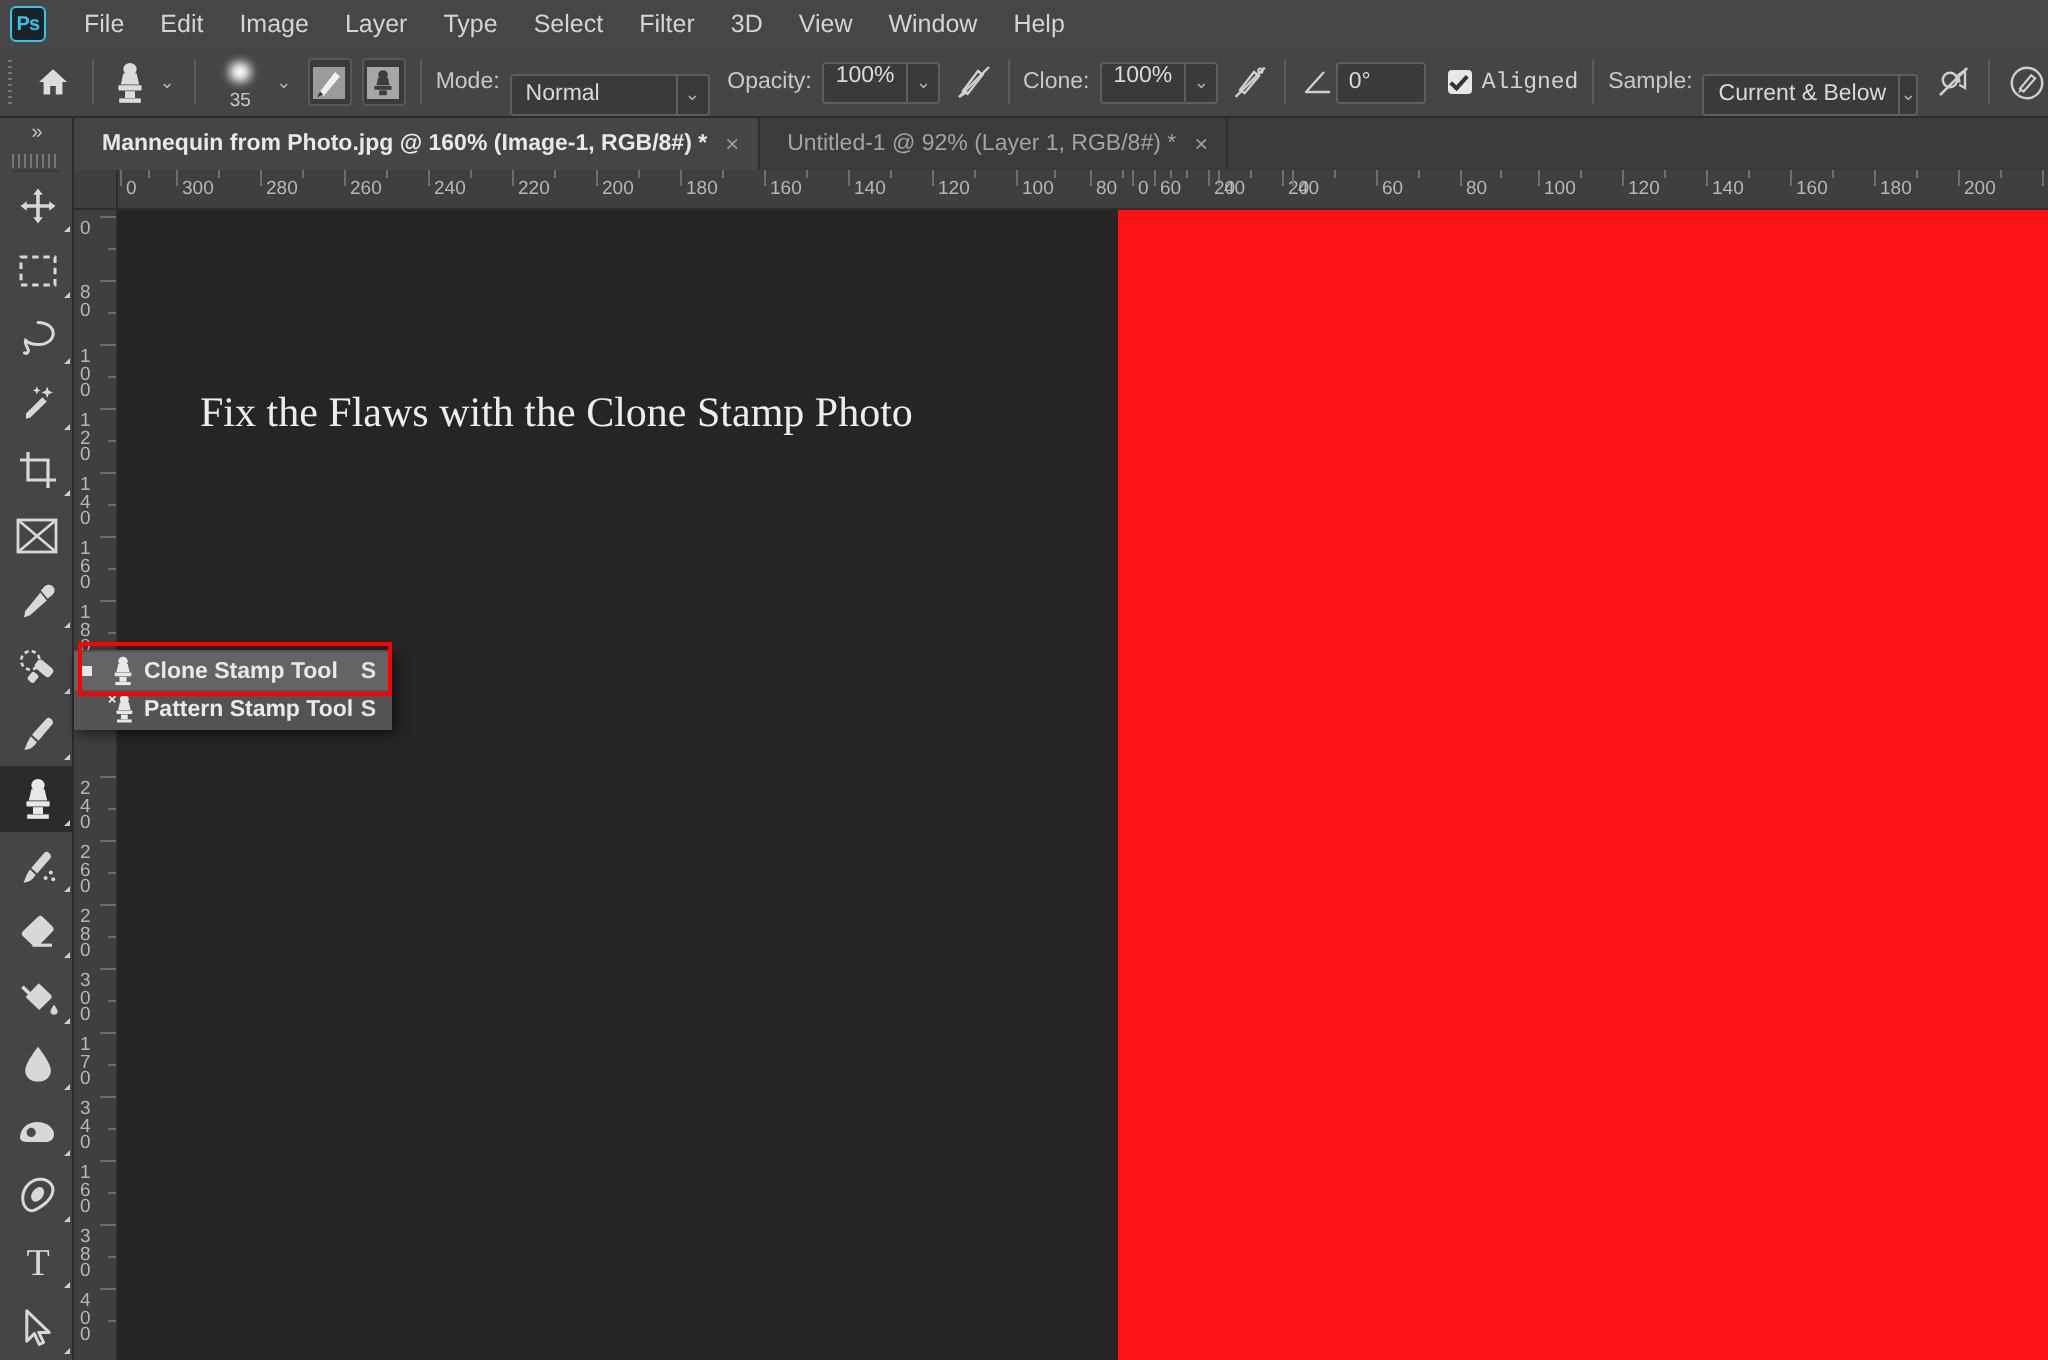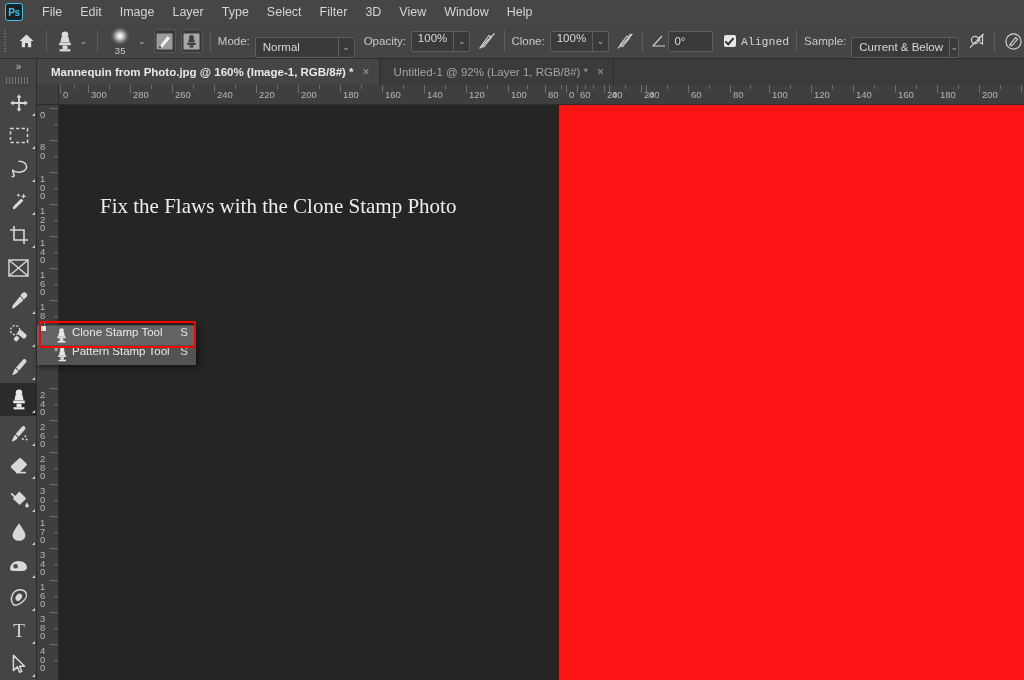--- a/index.html
+++ b/index.html
@@ -193,22 +193,22 @@
   }
   .tb-btn svg { display: block; }
 
   
   .flyout {
     position: absolute; left: 37px; top: 325px; width: 159px;
     background: #535353; box-shadow: 2px 2px 6px rgba(0,0,0,0.55);
     z-index: 40; padding: 1px 0;
   }
   .fly-item {
-    display: flex; height: 19px;
-    padding-left: 4px; cursor: default; position: relative;
+    display: flex; align-items: center; height: 19px;
+    padding-left: 4px; cursor: default; position: relative; font-weight: bold;
   }
   .fly-item.hl { background: #646464; }
   .fly-bullet {
     width: 5px; height: 5px; background: #e6e6e6; margin-right: 4px;
     flex: 0 0 5px;
   }
   .fly-bullet.empty { background: transparent; }
   .fly-ico { width: 22px; display: flex; align-items: center; justify-content: center; }
   .fly-lbl { color: #e9e9e9; font-size: 11.5px; flex: 1; white-space: nowrap; }
   .fly-key { color: #e2e2e2; font-size: 11.5px; padding-right: 8px; }

